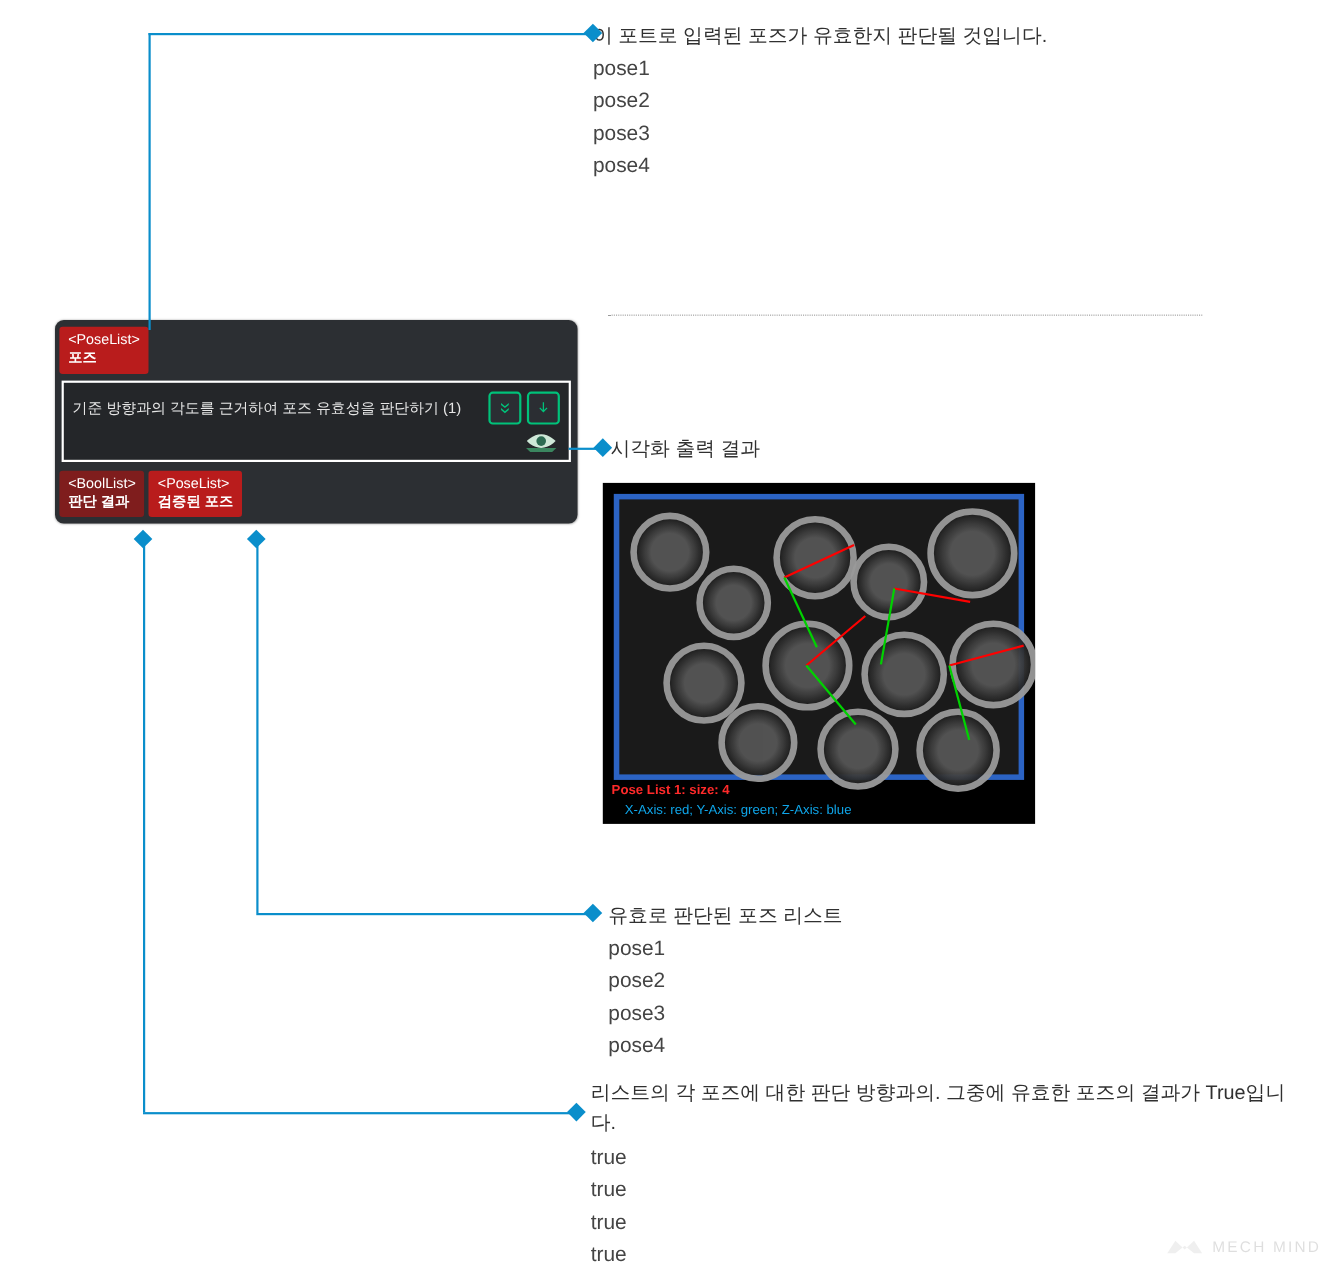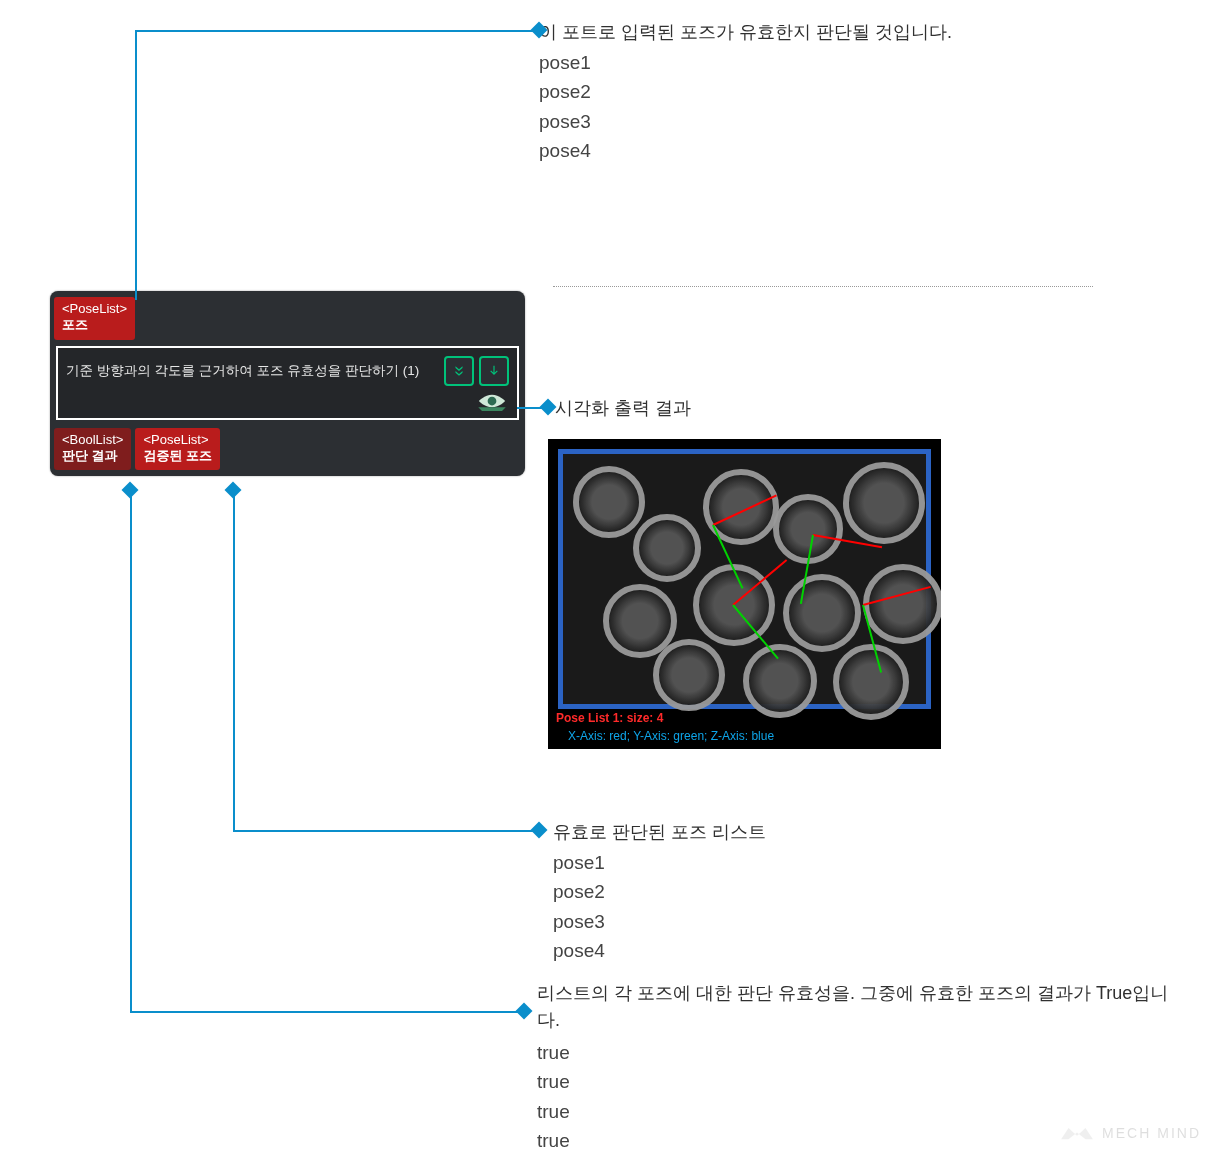--- a/index.html
+++ b/index.html
@@ -158,21 +158,21 @@
       <div>pose4</div>
     </div>
   </div>
   <div class="diamond" style="left:533px;top:824px"></div>
 
   <div class="diamond" style="left:227px;top:484px"></div>
   <div class="vl" style="left:233px;top:490px;height:340px"></div>
   <div class="hl" style="left:233px;top:830px;width:305px"></div>
 
   <div class="ann" style="left:537px;top:980px;width:640px">
-    <div class="ann-title" style="line-height:1.5">리스트의 각 포즈에 대한 판단 유효성을. 그중에 유효한 포즈의 결과가 True입니다.</div>
+    <div class="ann-title" style="line-height:1.5">리스트의 각 포즈에 대한 판단 방향과의. 그중에 유효한 포즈의 결과가 True입니다.</div>
     <div class="ann-list">
       <div>true</div>
       <div>true</div>
       <div>true</div>
       <div>true</div>
     </div>
   </div>
   <div class="diamond" style="left:518px;top:1005px"></div>
 
   <div class="diamond" style="left:124px;top:484px"></div>

